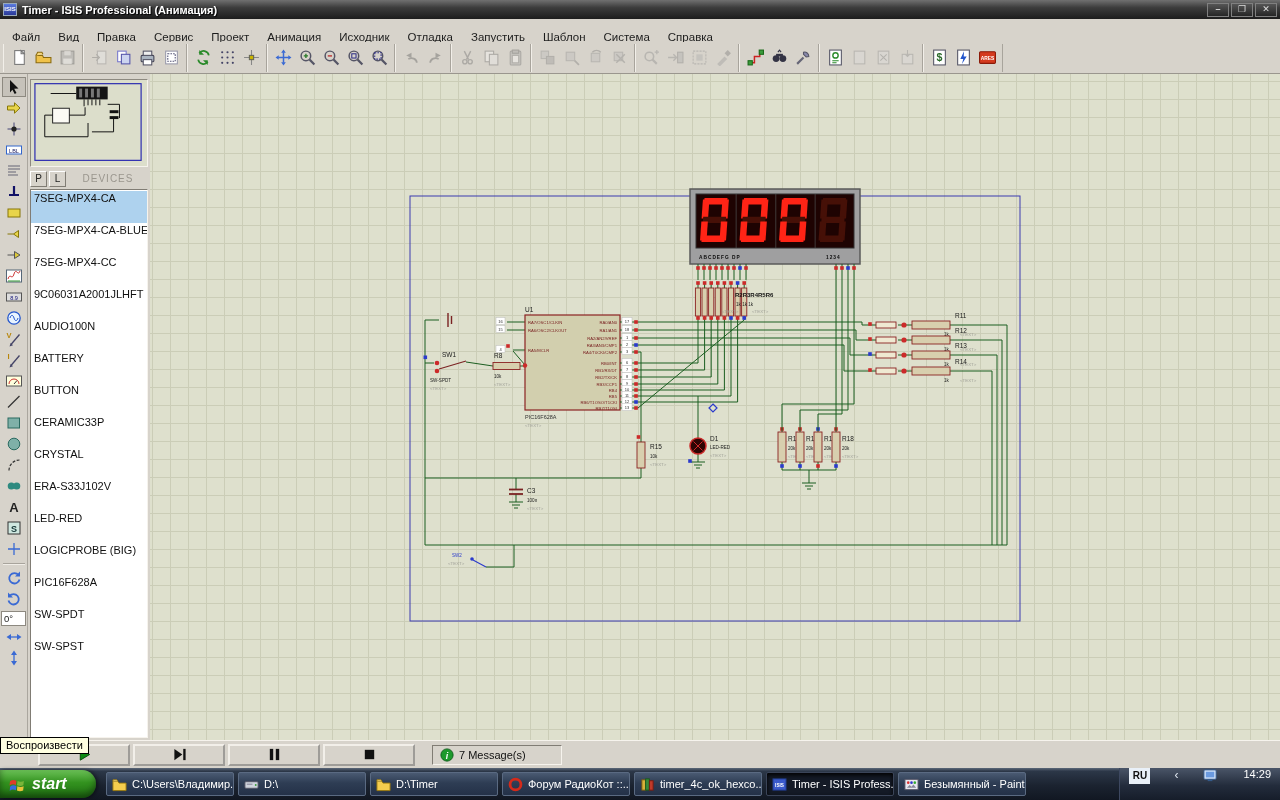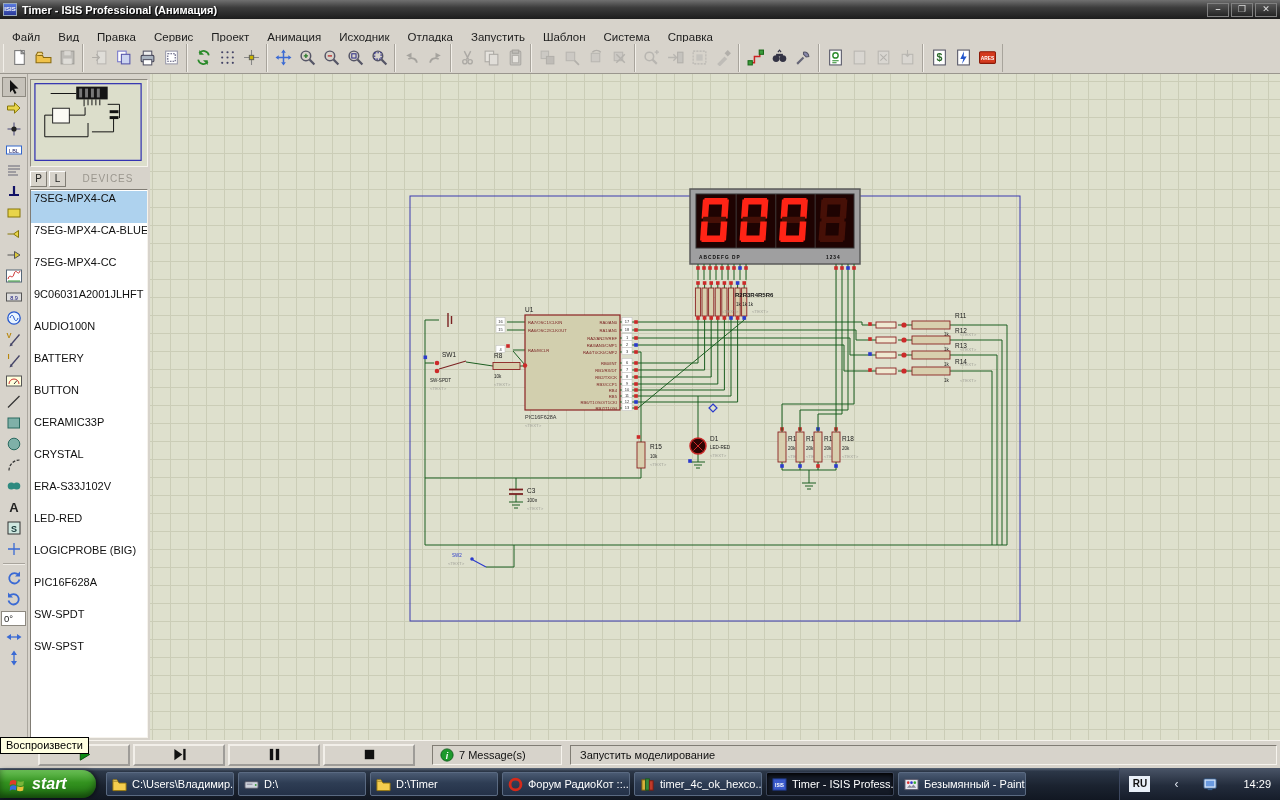--- a/index.html
+++ b/index.html
@@ -57,21 +57,21 @@
 .msgbox svg{width:14px;height:14px}
 .stattext{flex:1;height:20px;margin:0 3px 0 8px;border:1px solid #807c74;border-right-color:#f6f3ed;border-bottom-color:#f6f3ed;display:flex;align-items:center;padding:0 9px;font-size:11px;color:#111}
 .tooltip{position:absolute;left:0;top:737px;background:#ffffe1;border:1px solid #000;font-size:11px;color:#000;padding:1px 5px 2px 5px;z-index:60}
 
 .taskbar{position:absolute;left:0;right:0;top:768px;height:32px;background:linear-gradient(#5c6879,#2c3748 10%,#1b2330 55%,#111722);display:flex;align-items:center;z-index:40}
 .startbtn{height:28px;width:96px;border-radius:0 14px 14px 0;background:linear-gradient(#6cc257,#33921f 45%,#1f7112);display:flex;align-items:center;gap:6px;padding-left:9px;color:#fff;font-style:italic;font-weight:bold;font-size:16px;box-shadow:inset 0 -4px 7px rgba(0,0,0,.4),2px 0 4px rgba(0,0,0,.5);margin-right:10px}
 .startbtn svg{width:17px;height:17px}
 .task{width:128px;height:24px;margin-right:4px;border-radius:2px;background:linear-gradient(#4a5a72,#2e3d54 45%,#243148);border:1px solid #5a6a82;display:flex;align-items:center;gap:5px;padding:0 5px;color:#fff;font-size:11px;white-space:nowrap;overflow:hidden}
 .task svg{width:15px;height:15px;flex:none}
 .task.active{background:#141a26;border-color:#3a4458;box-shadow:inset 0 2px 4px #000}
-.tray{margin-left:auto;display:flex;align-items:center;gap:24px;padding:0 9px;height:100%;border-left:1px solid #3d4860;color:#fff;font-size:11px;background:linear-gradient(#4a5568,#232c3c 55%,#161d2a)}
+.tray{margin-left:auto;display:flex;align-items:flex-start;gap:24px;padding:0 9px;height:100%;border-left:1px solid #3d4860;color:#fff;font-size:11px;background:linear-gradient(#4a5568,#232c3c 55%,#161d2a)}
 .ru{background:#e9f0f8;color:#111;width:21px;height:16px;text-align:center;font-size:10px;font-weight:bold;line-height:16px}
 .chev{color:#dfe6f0;font-size:12px}
 .clock{font-size:11px}
 </style>
 </head>
 <body>
 <div id="root">
 
 <div class="titlebar">
   <div class="applogo">ISIS</div>
@@ -963,23 +963,20 @@
           </svg>
         </button>
       </span>
   <div class="msgbox">
     <svg viewBox="0 0 16 16">
           <circle cx="8" cy="8" r="7" fill="#1d9a2d" stroke="#0c5c18"></circle>
           <text x="8" y="12" font-size="10" text-anchor="middle" fill="#fff" font-weight="bold" font-style="italic">i</text>
         </svg>
     <span>7 Message(s)</span>
   </div>
-  <div class="stattext">
-        <span>Запустить моделирование</span>
-      </div>
 </div>
 <div class="tooltip">Воспроизвести</div>
 
 <div class="taskbar">
   <div class="startbtn">
     <svg viewBox="0 0 16 16">
       <path d="M1 5c2-1.5 4-1.5 6-.5l-.5 4c-2-1-4-1-6 .5z" fill="#e03c2a"></path>
       <path d="M8 4.7c2 1 4 1 6 0l-.5 4c-2 1-4 1-6 0z" fill="#7ab53a"></path>
       <path d="M1 10c2-1.5 4-1.5 6-.5l-.5 4c-2-1-4-1-5.8.3z" fill="#3a6ae0"></path>
       <path d="M7.8 9.7c2 1 4 1 6 0l-.5 4c-2 1-4 1-5.8 0z" fill="#e8c23a"></path>

